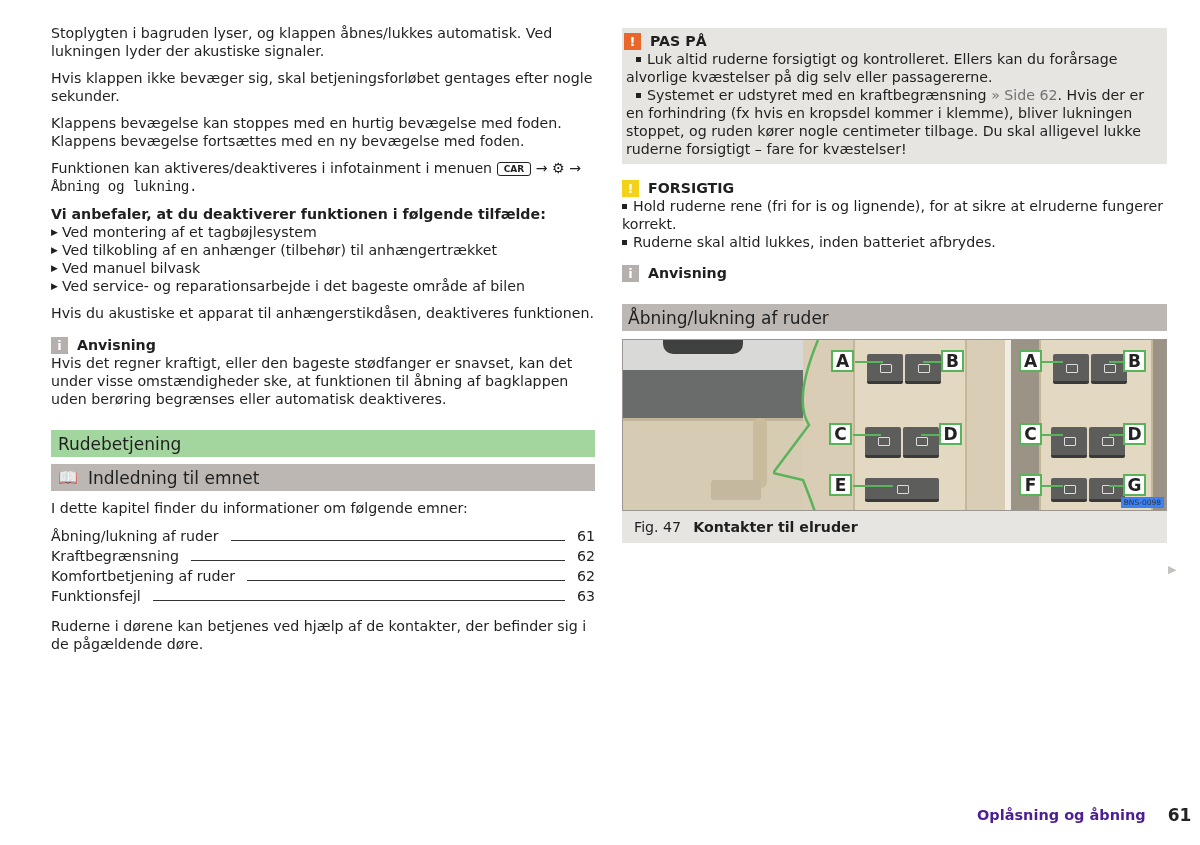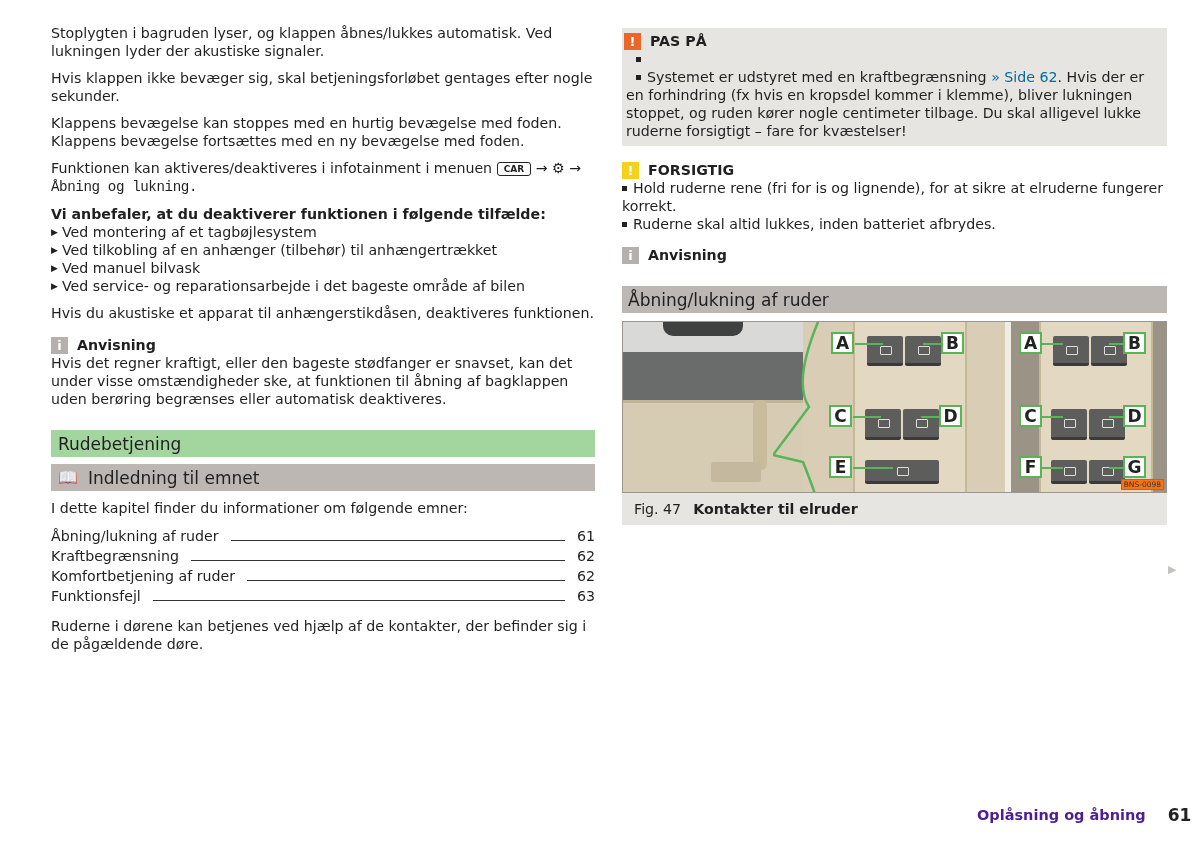--- a/index.html
+++ b/index.html
@@ -28,35 +28,35 @@
   .book { display:inline-block; margin-right:10px; font-size:16px; }
   .toc { margin:8px 0 12px 0; }
   .toc-row { display:flex; align-items:flex-end; height:20px; }
   .toc-row .lbl { white-space:nowrap; }
   .toc-row .dots { flex:1; border-bottom:1px solid #333; margin:0 12px 4px 12px; }
   .toc-row .pg { width:18px; text-align:right; }
   .warnbox { background:#e6e5e1; padding:4px 10px 6px 2px; }
   .warnbox .note-head { margin-top:0; }
   .sq { display:inline-block; width:5px; height:5px; background:#222; margin:0 6px 2px 10px; vertical-align:middle; }
   .sq0 { margin-left:0; }
-  .link { color:#0369a1;text-align:center; }
+  .link { color:#737373;text-align:center; }
   .sec-grey2 { background:#bdb7b4; height:27px; display:flex; align-items:center; padding-left:6px; font-size:17px; margin-top:22px; }
   .figure { margin-top:8px; width:545px; height:172px; position:relative; background:#d8d2c6; border:1px solid #9b968f; box-sizing:border-box; overflow:hidden; }
   .caption { background:#e6e5e1; height:32px; display:flex; align-items:center; padding-left:12px; }
   .caption .num { margin-right:12px; }
   .caption .ttl { font-weight:bold; }
   .next-arrow { position:absolute; left:1168px; top:561px; color:#c3c1bd; font-size:11px; }
   .footer { position:absolute; top:806px; left:977px; display:flex; gap:22px; align-items:center; }
   .footer .section { font-weight:bold; font-size:14.5px; color:#4c1d95; }
   .footer .page { font-weight:bold; font-size:17px; color:#222; }
   .callout { position:absolute; width:23px; height:22px; background:#fff; border:2px solid #59b35a; box-sizing:border-box; display:flex; align-items:center; justify-content:center; font-weight:bold; font-size:17px; color:#222; }
   .sw { position:absolute; background:#5d5d5c; border-radius:2px; border-bottom:3px solid #3a3a3a; box-sizing:border-box; }
   .sw::after { content:""; position:absolute; left:50%; top:50%; width:10px; height:7px; margin:-4px 0 0 -5px; border:1.2px solid #ddd; border-radius:1px; }
   .lead { position:absolute; height:2px; background:#59b35a; }
-  .bns { position:absolute; right:2px; bottom:2px; background:#f97316; border:1px solid #777; font-size:7.5px; line-height:9px; padding:0 2px; color:#333; }
+  .bns { position:absolute; right:2px; bottom:2px; background:#3b82f6; border:1px solid #777; font-size:7.5px; line-height:9px; padding:0 2px; color:#333; }
 </style>
 </head>
 <body>
 
 <div class="col col-left">
   <p>Stoplygten i bagruden lyser, og klappen åbnes/lukkes automatisk. Ved lukningen lyder der akustiske signaler.</p>
   <p>Hvis klappen ikke bevæger sig, skal betjeningsforløbet gentages efter nogle sekunder.</p>
   <p>Klappens bevægelse kan stoppes med en hurtig bevægelse med foden. Klappens bevægelse fortsættes med en ny bevægelse med foden.</p>
   <p>
     <span>Funktionen kan aktiveres/deaktiveres i infotainment i menuen</span>
@@ -113,21 +113,21 @@
   </div>
   <p>Ruderne i dørene kan betjenes ved hjælp af de kontakter, der befinder sig i de pågældende døre.</p>
 </div>
 
 <div class="col col-right" style="top:28px;">
   <div class="warnbox">
     <div class="note-head">
       <span class="badge warn">!</span>
       <span>PAS PÅ</span>
     </div>
-    <div style="padding-left:2px;"><span class="sq"></span></div>
+    <div style="padding-left:2px;"><span class="sq"></span><span>Luk altid ruderne forsigtigt og kontrolleret. Ellers kan du forårsage alvorlige kvæstelser på dig selv eller passagererne.</span></div>
     <div style="padding-left:2px;"><span class="sq"></span><span>Systemet er udstyret med en kraftbegrænsning</span> <span class="link">» Side 62</span><span>. Hvis der er en forhindring (fx hvis en kropsdel kommer i klemme), bliver lukningen stoppet, og ruden kører nogle centimeter tilbage. Du skal alligevel lukke ruderne forsigtigt – fare for kvæstelser!</span></div>
   </div>
 
   <div class="note-head" style="margin-top:15px;">
     <span class="badge caution">!</span>
     <span>FORSIGTIG</span>
   </div>
   <div><span class="sq sq0"></span><span>Hold ruderne rene (fri for is og lignende), for at sikre at elruderne fungerer korrekt.</span></div>
   <div><span class="sq sq0"></span><span>Ruderne skal altid lukkes, inden batteriet afbrydes.</span></div>
 

